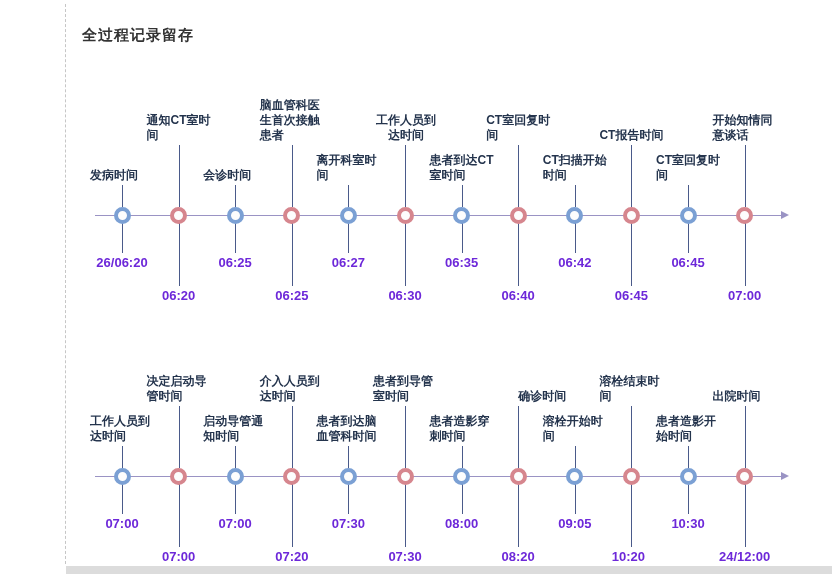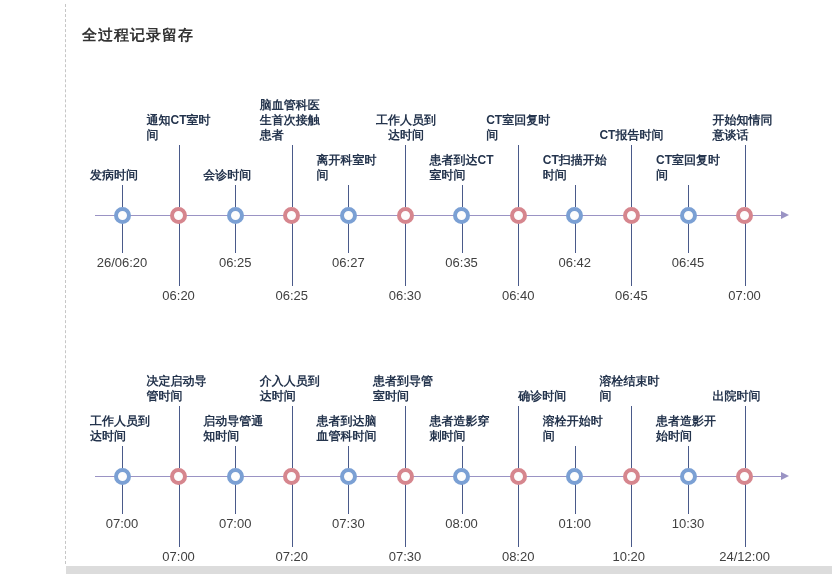--- a/index.html
+++ b/index.html
@@ -12,22 +12,22 @@
   .tl-line{position:absolute;left:95px;width:687px;top:0;height:1px;background:#9a93c4;}
   .tl-arrow{position:absolute;left:781px;top:-4px;width:0;height:0;
             border-left:8px solid #9a93c4;border-top:4px solid transparent;border-bottom:4px solid transparent;}
   .stem{position:absolute;width:1px;background:#4a5a8a;}
   .node{position:absolute;width:17px;height:17px;box-sizing:border-box;border-radius:50%;
         background:#fdfdfd;border:4px solid #999;}
   .node.blue{border-color:#7ba0d4;}
   .node.red{border-color:#d6868e;}
   .ev-label{position:absolute;width:66px;font-size:12px;line-height:15px;font-weight:bold;
             color:#24344d;text-align:left;word-break:break-all;}
-  .ev-time{position:absolute;width:80px;font-size:13px;line-height:16px;font-weight:normal;
-           color:#404040;text-align:center;}
+  .ev-time{position:absolute;width:80px;font-size:13px;line-height:16px;font-weight:bold;
+           color:#6d28d9;text-align:center;}
 </style>
 </head>
 <body>
 
 <div class="page">
   <div class="left-dashed"></div>
   <div class="title">全过程记录留存</div>
 
   <div class="timeline" style="top:215px">
     <div class="tl-line"></div>
@@ -134,21 +134,21 @@
       <div class="ev-time" style="left: 421.6px; top: 40px;">08:00</div>
       <div class="stem" style="left: 518.2px; top: -70px; height: 62px;"></div>
       <div class="stem" style="left: 518.2px; top: 8px; height: 63px;"></div>
       <div class="node red" style="left: 509.7px; top: -8.5px;"></div>
       <div class="ev-label" style="left: 486.2px; bottom: 72px; margin-left: 32px;">确诊时间</div>
       <div class="ev-time" style="left: 478.2px; top: 73px;">08:20</div>
       <div class="stem" style="left: 574.8px; top: -30px; height: 22px;"></div>
       <div class="stem" style="left: 574.8px; top: 8px; height: 30px;"></div>
       <div class="node blue" style="left: 566.3px; top: -8.5px;"></div>
       <div class="ev-label" style="left: 542.8px; bottom: 32px;">溶栓开始时间</div>
-      <div class="ev-time" style="left: 534.8px; top: 40px;">01:00</div>
+      <div class="ev-time" style="left: 534.8px; top: 40px;">09:05</div>
       <div class="stem" style="left: 631.4px; top: -70px; height: 62px;"></div>
       <div class="stem" style="left: 631.4px; top: 8px; height: 63px;"></div>
       <div class="node red" style="left: 622.9px; top: -8.5px;"></div>
       <div class="ev-label" style="left: 599.4px; bottom: 72px;">溶栓结束时间</div>
       <div class="ev-time" style="left: 565px; top: 73px; text-align: right;">10:20</div>
       <div class="stem" style="left: 688px; top: -30px; height: 22px;"></div>
       <div class="stem" style="left: 688px; top: 8px; height: 30px;"></div>
       <div class="node blue" style="left: 679.5px; top: -8.5px;"></div>
       <div class="ev-label" style="left: 656px; bottom: 32px;">患者造影开始时间</div>
       <div class="ev-time" style="left: 648px; top: 40px;">10:30</div>

